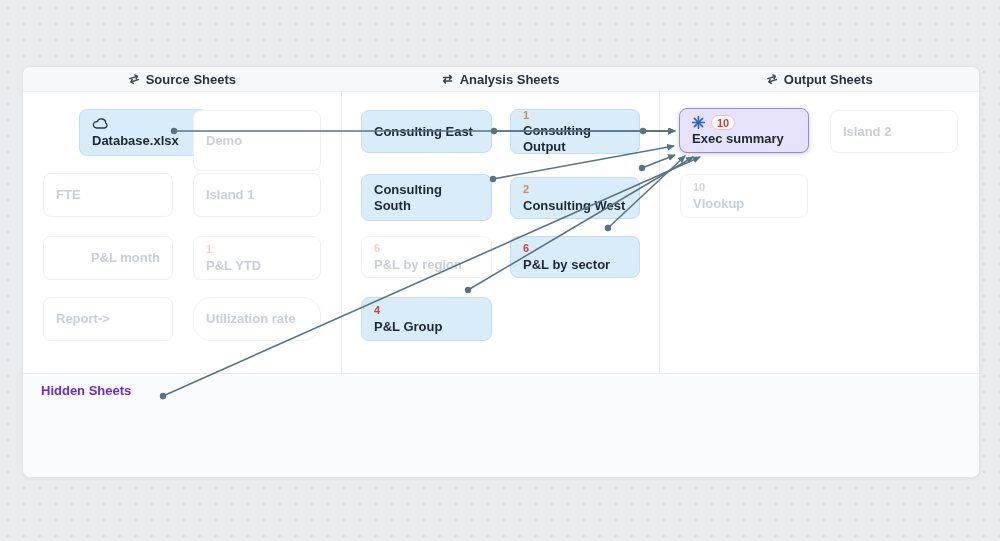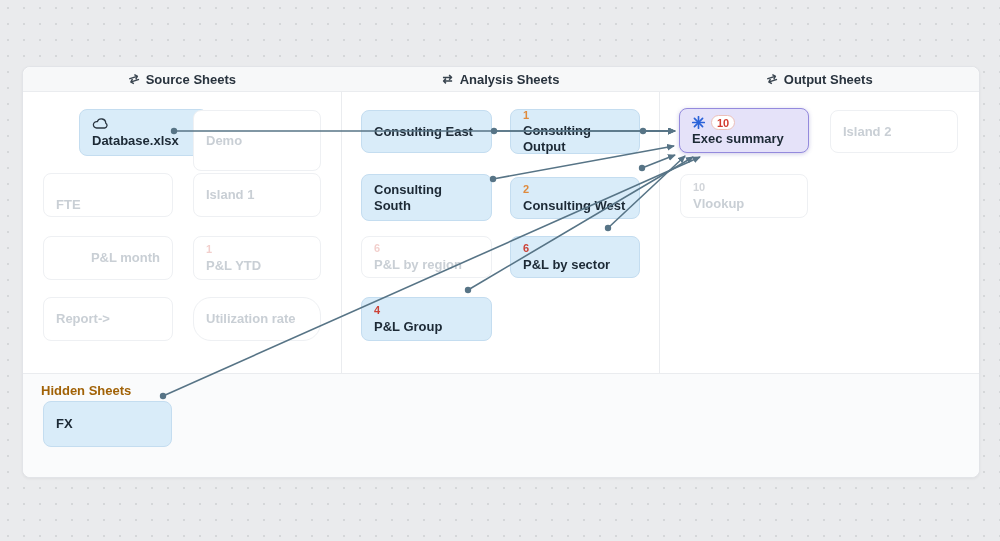--- a/index.html
+++ b/index.html
@@ -25,21 +25,21 @@
     flex:1;display:flex;align-items:center;justify-content:center;gap:7px;
     font-size:13px;font-weight:700;color:#29333e;
   }
   .header-icon{font-size:12px;color:#3a4550;display:inline-block;line-height:1;}
   .header-icon.tilt{transform:rotate(-18deg);}
   .divider-v{position:absolute;top:24px;bottom:0;width:1px;background:#eaecef;}
   .hidden-band{
     position:absolute;left:0;right:0;top:306px;bottom:0;
     background:#fafbfc;border-top:1px solid #eaecef;border-radius:0 0 8px 8px;
   }
-  .hidden-label{position:absolute;left:18px;top:9px;font-size:13px;font-weight:600;color:#a16207;}
+  .hidden-label{position:absolute;left:18px;top:9px;font-size:13px;font-weight:600;color:#6d28d9;}
   #nodes{position:absolute;left:0;top:0;width:1000px;height:541px;}
   .sheet{
     position:absolute;box-sizing:border-box;border-radius:8px;
     display:flex;flex-direction:column;justify-content:center;
     padding:3px 12px;font-size:13px;font-weight:700;line-height:16px;
   }
   .sheet.active{background:#d9ecf9;border:1px solid #c4ddf0;color:#1c2935;}
   .sheet.faded{background:#ffffff;border:1px solid #eef0f3;color:#c9cfd5;}
   .sheet.selected{
     background:#e5e2f9;border:1.5px solid #948add;color:#1c2935;
@@ -89,21 +89,21 @@
         <div class="badge-row">
           <svg width="16" height="12" viewBox="0 0 20 15">
             <path d="M6 12.5 a4 4 0 1 1 0.6-7.9 A5.5 5.5 0 0 1 17.2 6.6 A3.2 3.2 0 0 1 16 12.5 Z" fill="none" stroke="#2a3642" stroke-width="1.6" stroke-linejoin="round"></path>
           </svg>
         </div>
         <span>Database.xlsx</span>
       </div>
       <div class="sheet faded" style="left: 193px; top: 110px; width: 128px; height: 61px;">
         <span>Demo</span>
       </div>
-      <div class="sheet faded" style="left: 43px; top: 173px; width: 130px; height: 44px; justify-content: flex-end;">
+      <div class="sheet faded" style="left: 43px; top: 173px; width: 130px; height: 44px;">
         <span>FTE</span>
       </div>
       <div class="sheet faded" style="left: 193px; top: 173px; width: 128px; height: 44px;">
         <span>Island 1</span>
       </div>
       <div class="sheet faded" style="left: 43px; top: 236px; width: 130px; height: 44px; text-align: right;">
         <span>P&amp;L month</span>
       </div>
       <div class="sheet faded" style="left: 193px; top: 236px; width: 128px; height: 44px;">
         <div class="badge-row">
@@ -168,23 +168,20 @@
         <span>Exec summary</span>
       </div>
       <div class="sheet faded" style="left: 830px; top: 110px; width: 128px; height: 43px;">
         <span>Island 2</span>
       </div>
       <div class="sheet faded" style="left: 680px; top: 174px; width: 128px; height: 44px;">
         <div class="badge-row">
           <span class="badge faded-gray">10</span>
         </div>
         <span>Vlookup</span>
-      </div>
-      <div class="sheet active" style="left: 43px; top: 401px; width: 129px; height: 46px;">
-        <span>FX</span>
       </div>
     </div>
 
   <svg id="edges" width="1000" height="541">
     <defs>
       <marker id="arrow" markerWidth="9" markerHeight="8" refX="7" refY="3.5" orient="auto" markerUnits="userSpaceOnUse">
         <path d="M0,0 L8,3.5 L0,7 Z" fill="#577486"></path>
       </marker>
     </defs>
   <line x1="174" y1="131" x2="675" y2="131" stroke="#577486" stroke-width="1.6" marker-end="url(#arrow)"></line>

